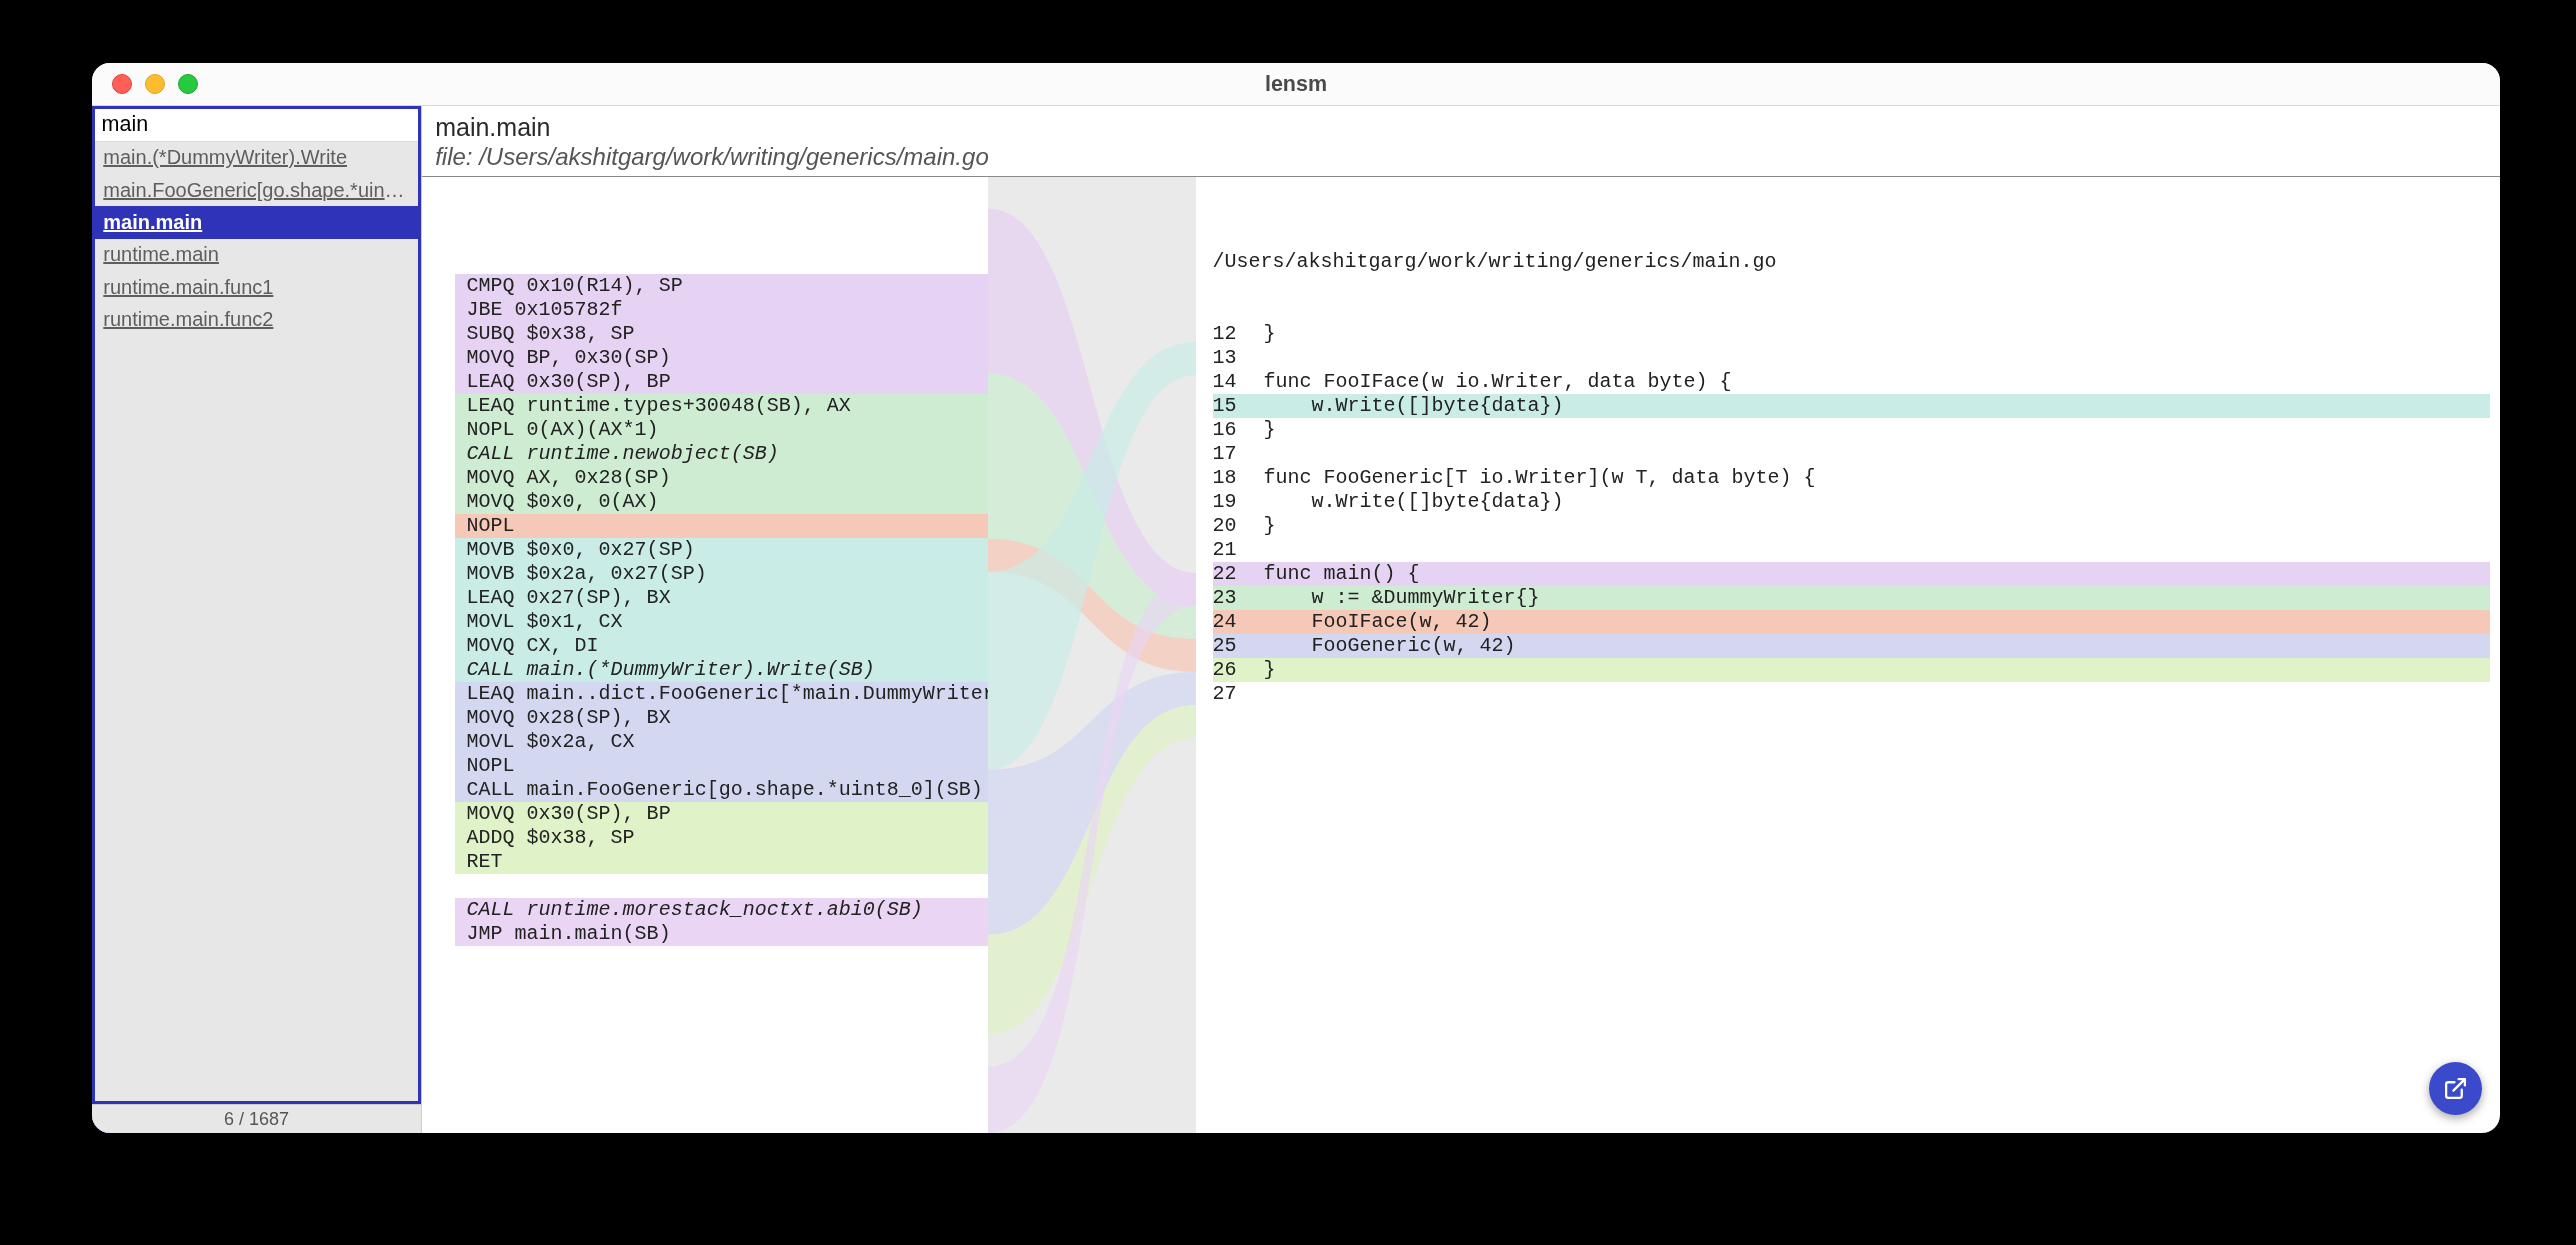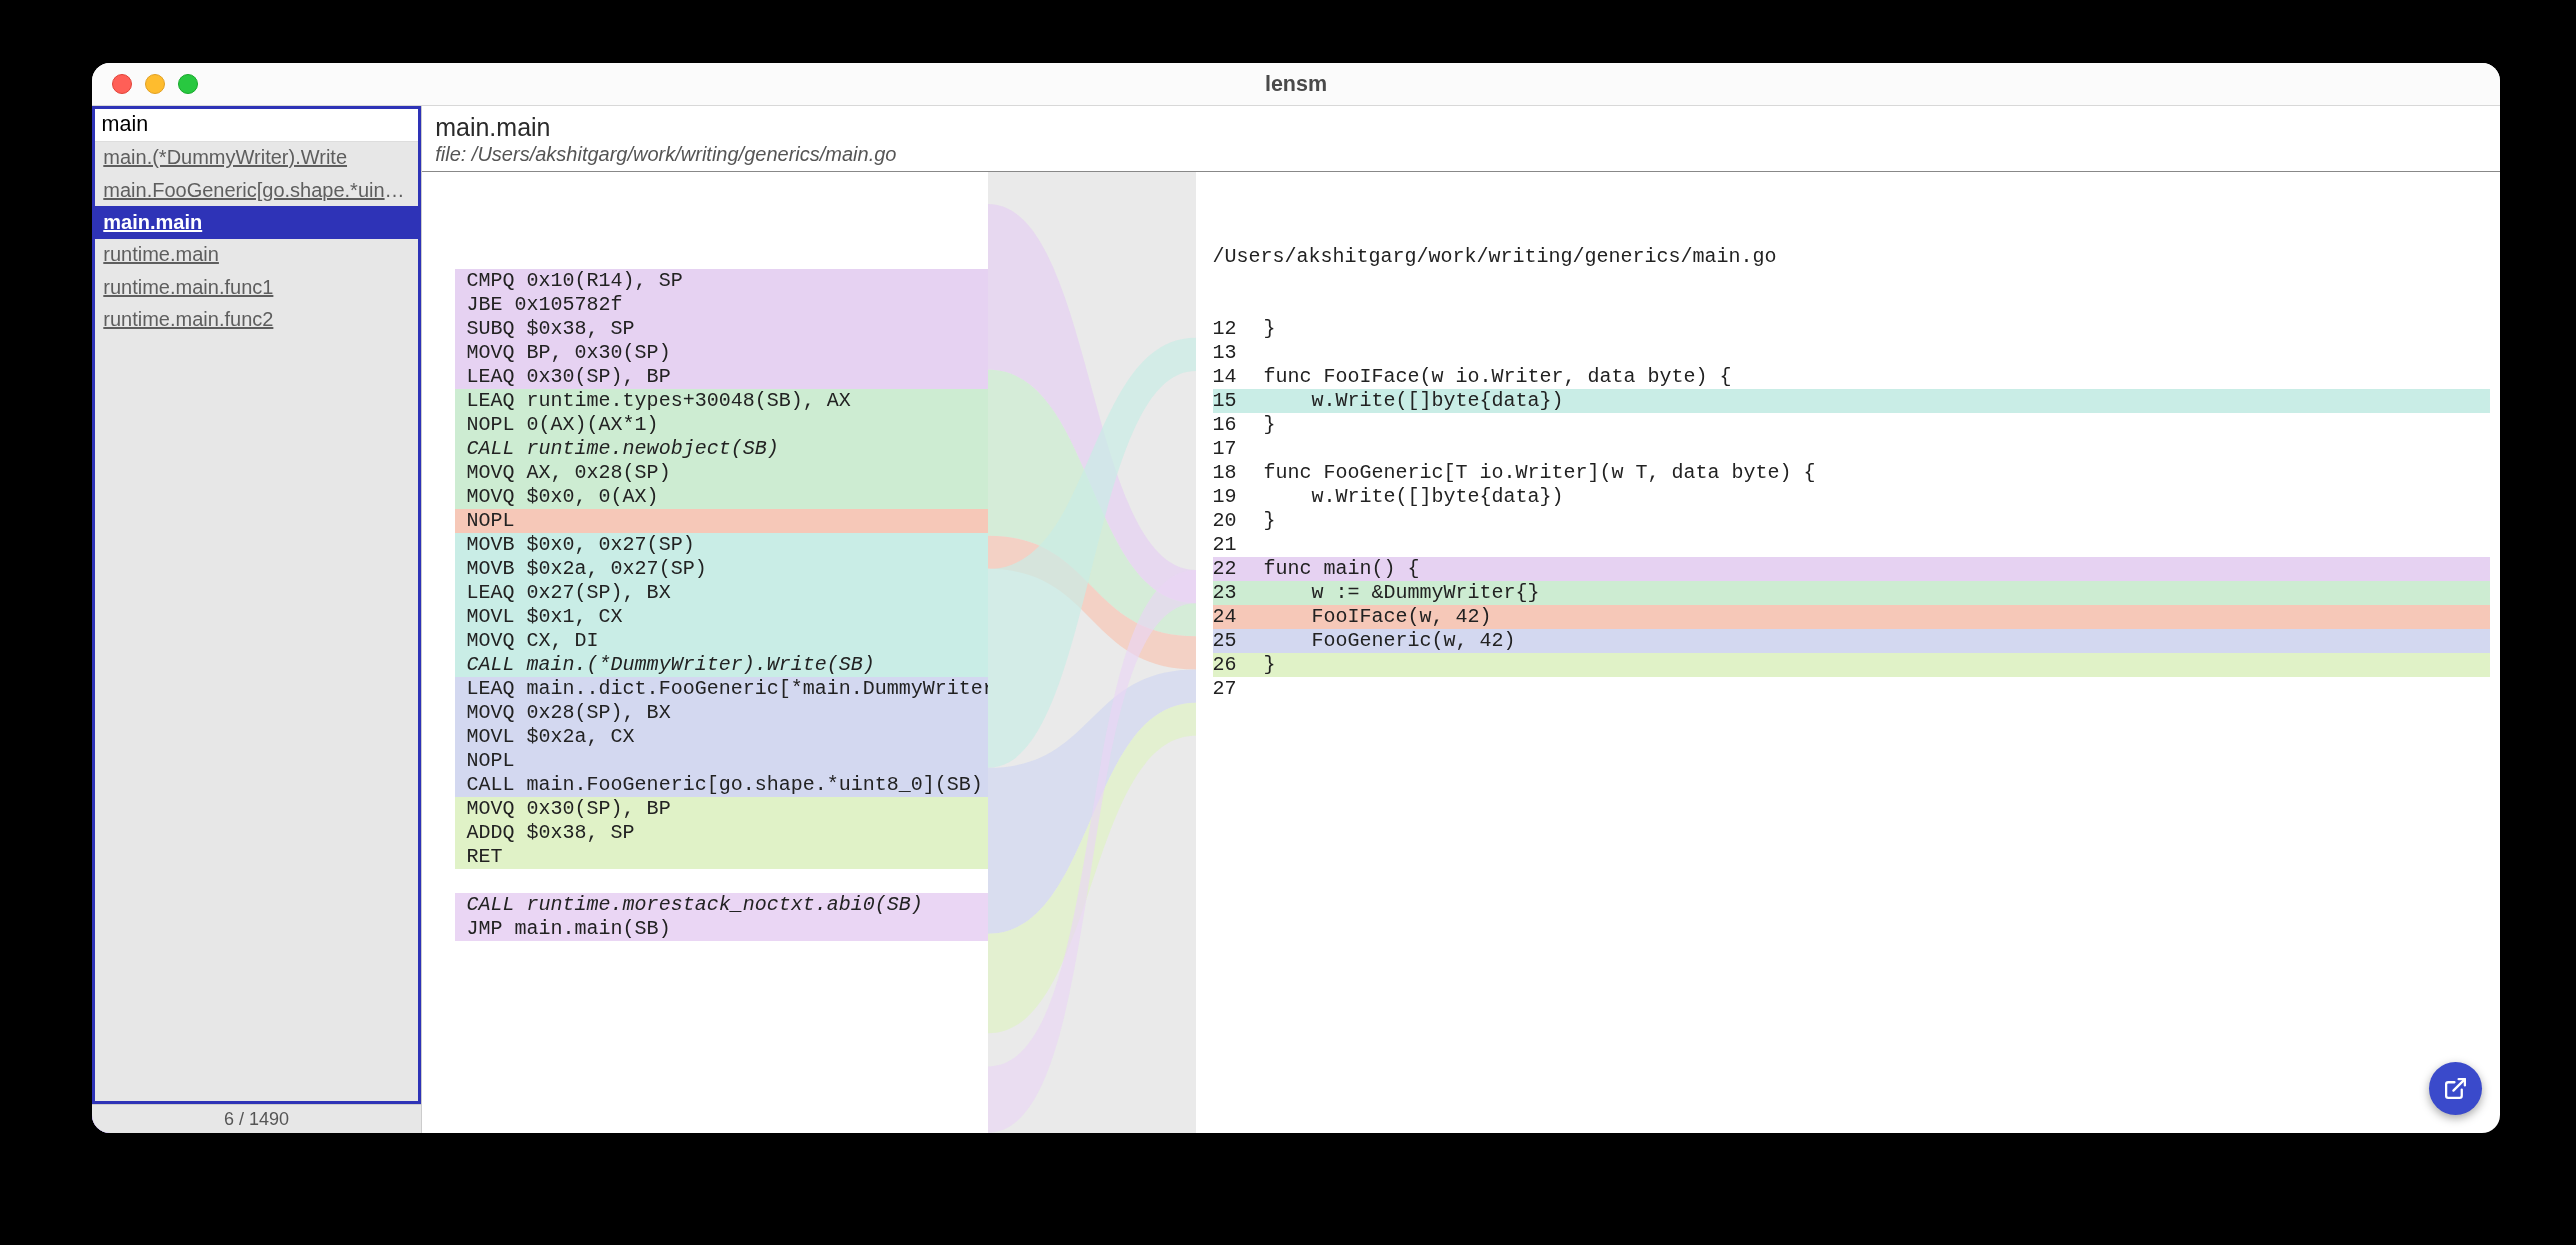--- a/index.html
+++ b/index.html
@@ -116,21 +116,21 @@
   }
   .main-header {
     padding: 6.6px 13.2px 5px;
     border-bottom: 0.8px solid #888;
   }
   .main-title {
     font-size: 25px;
     color: #2a2a2a;
   }
   .main-subtitle {
-    font-size: 20px;
+    font-size: 24px;
     font-style: italic;
     color: #555;
     margin-top: 1.7px;
   }
   .panes {
     flex: 1;
     display: flex;
     position: relative;
     min-height: 0;
     overflow: hidden;
@@ -235,21 +235,21 @@
         <input class="search-input" value="main" style="">
         <div class="func-list">
           <div class="func-item muted">main.(*DummyWriter).Write</div>
           <div class="func-item muted">main.FooGeneric[go.shape.*uint8_0]</div>
           <div class="func-item selected">main.main</div>
           <div class="func-item muted">runtime.main</div>
           <div class="func-item muted">runtime.main.func1</div>
           <div class="func-item muted">runtime.main.func2</div>
         </div>
       </div>
-      <div class="sidebar-status">6 / 1490</div>
+      <div class="sidebar-status">6 / 1687</div>
     </div>
 
     <div class="main">
       <div class="main-header">
         <div class="main-title">main.main</div>
         <div class="main-subtitle">file: /Users/akshitgarg/work/writing/generics/main.go</div>
       </div>
 
       <div class="panes">
 

